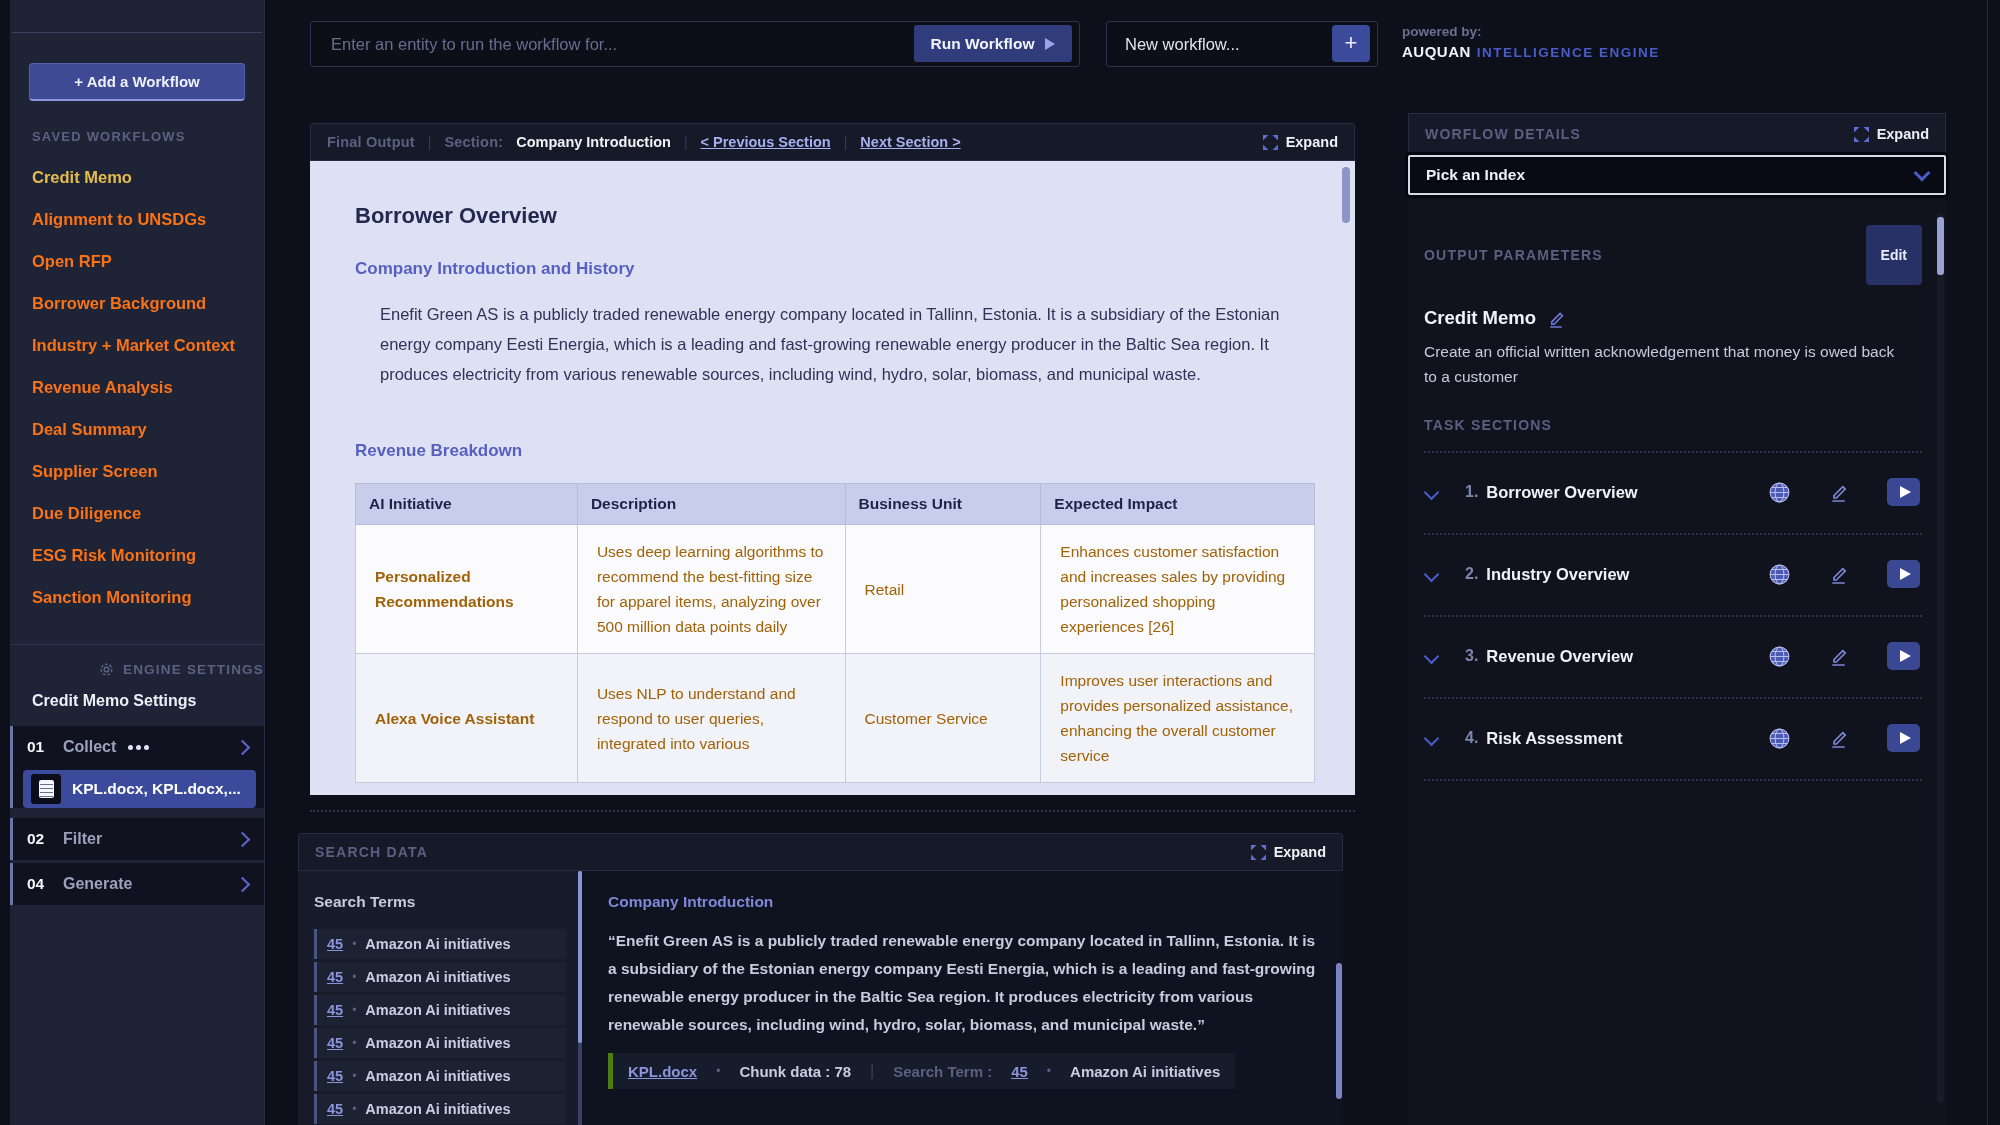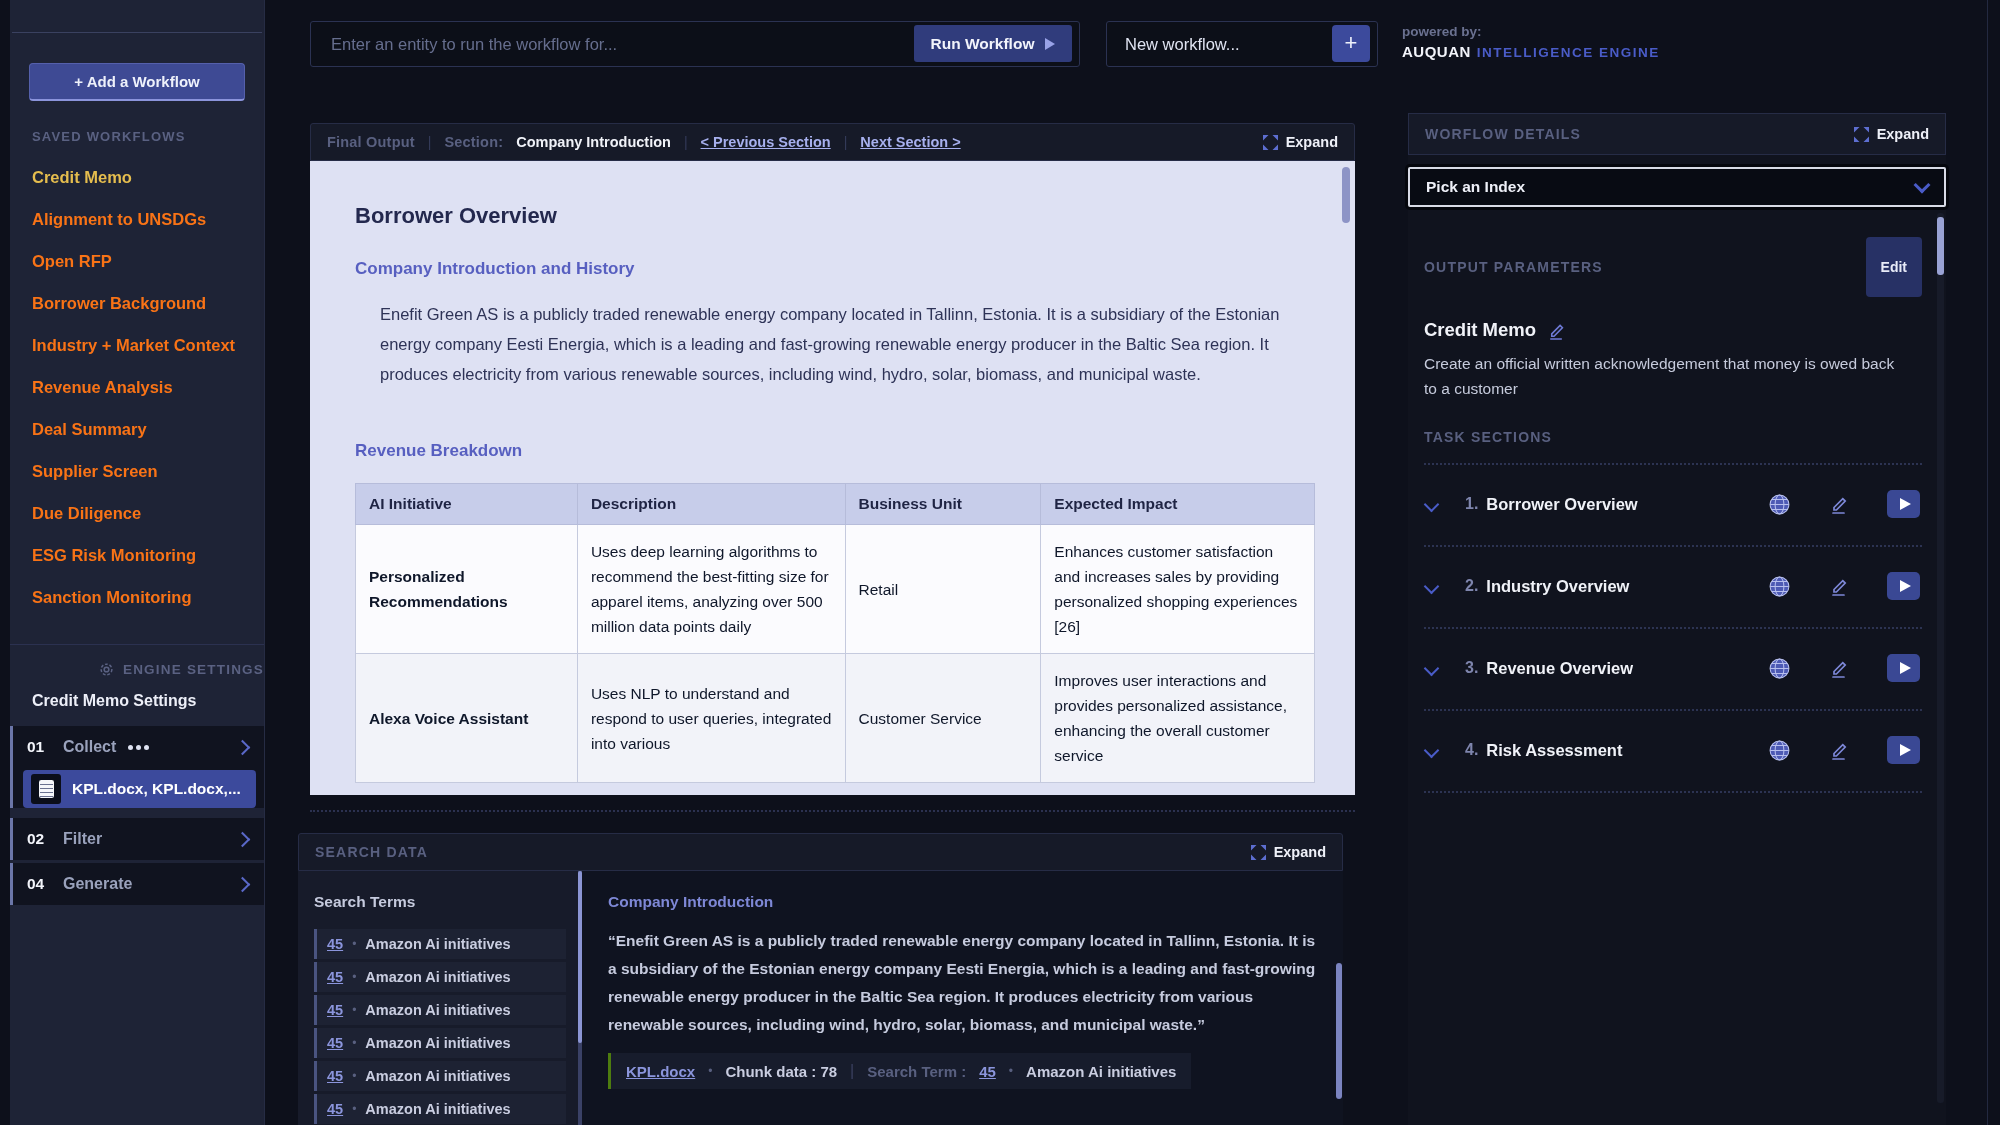--- a/index.html
+++ b/index.html
@@ -57,51 +57,51 @@
   
   .output-panel{position:absolute;left:310px;top:123px;width:1045px;height:672px;}
   .doc{position:relative;height:634px;background:#dee1f3;overflow:hidden;}
   .doc-scroll-thumb{position:absolute;right:5px;top:6px;width:8px;height:56px;background:#8d94c6;border-radius:4px;cursor:pointer;}
   .doc-h1{position:absolute;left:45px;top:42px;color:#23284e;font-size:22px;font-weight:700;}
   .doc-h2{position:absolute;left:45px;top:98px;color:#575fc0;font-size:17px;font-weight:600;}
   .doc-para{position:absolute;left:70px;top:138px;width:945px;color:#2e3357;font-size:16.5px;line-height:30px;}
   .doc-h3{position:absolute;left:45px;top:280px;color:#575fc0;font-size:17px;font-weight:600;}
   .doc-table{position:absolute;left:45px;top:322px;width:960px;border-collapse:collapse;}
   .doc-table th{background:#c7cdea;color:#1f2444;font-size:15.5px;font-weight:700;text-align:left;padding:11px 13px;border:1px solid #b6bcda;}
-  .doc-table td{background:#fbfbfe;color:#0f172a;font-size:15.5px;line-height:25px;padding:14px 13px;border:1px solid #c5cade;vertical-align:middle;}
+  .doc-table td{background:#fbfbfe;color:#a16207;font-size:15.5px;line-height:25px;padding:14px 19px;border:1px solid #c5cade;vertical-align:middle;}
   .doc-table tr.alt td{background:#f2f3f9;}
   .cell-strong{font-weight:700;color:#22273f;}
 
   .sep-dotted{position:absolute;left:310px;top:810px;width:1045px;border-top:2px dotted #2b3150;}
 
   
   .search-panel{position:absolute;left:298px;top:833px;width:1045px;height:248px;}
   .search-body{position:relative;display:flex;height:254px;background:#0f1320;overflow:hidden;}
   .terms-pane{width:280px;background:#171b2a;padding:16px 12px 0 16px;box-sizing:border-box;}
   .terms-title{color:#c6cbde;font-size:15.5px;font-weight:600;margin:6px 0 18px 0;}
   .term-row{display:flex;align-items:center;gap:9px;height:30px;background:#1d2233;border-left:3px solid #4a5480;margin-bottom:3px;padding-left:10px;cursor:pointer;}
   .term-count{color:#8b95dc;font-size:14.5px;font-weight:600;text-decoration:underline;}
   .term-dot{color:#596080;font-size:12px;}
   .term-label{color:#c9cde0;font-size:14.5px;font-weight:600;}
   .pane-divider{width:4px;background:#3a4166;position:relative;}
   .pane-divider-thumb{position:absolute;left:0;top:0;width:4px;height:172px;background:#8b95d4;border-radius:2px;cursor:pointer;}
   .result-pane{flex:1;padding:16px 20px 0 26px;position:relative;}
   .result-title{color:#7e88d6;font-size:15.5px;font-weight:600;margin-top:6px;}
   .result-quote{margin-top:16px;width:715px;color:#c6cbde;font-size:15.5px;font-weight:600;line-height:28px;}
-  .citation{display:inline-flex;align-items:center;gap:13px;margin-top:14px;background:#171c2c;border-left:3px solid #4d7c0f;padding:9px 15px;white-space:nowrap;}
+  .citation{display:inline-flex;align-items:center;gap:19px;margin-top:14px;background:#171c2c;border-left:5px solid #4d7c0f;padding:9px 15px;white-space:nowrap;}
   .cit-file{color:#8b95dc;font-weight:600;font-size:15px;text-decoration:underline;cursor:pointer;}
   .cit-text{color:#c9cde0;font-size:15px;font-weight:600;}
   .cit-muted{color:#596080;font-size:15px;font-weight:600;}
   .cit-pipe{color:#3a4060;}
   .search-scroll-thumb{position:absolute;right:1px;top:92px;width:6px;height:136px;background:#7b84c0;border-radius:3px;cursor:pointer;}
 
   
   .details-panel{position:absolute;left:1408px;top:113px;width:538px;height:1012px;background:#10131e;}
   .details-header{height:42px;background:#161a28;border:1px solid #262c46;display:flex;align-items:center;padding:0 16px;box-sizing:border-box;}
-  .pick-box{position:relative;margin-top:12px;height:40px;background:#080b13;border:2px solid #d8dbe6;border-radius:2px;display:flex;align-items:center;padding:0 16px;box-sizing:border-box;box-shadow:0 0 0 3px #05070d;cursor:pointer;}
+  .pick-box{position:relative;height:40px;background:#080b13;border:2px solid #d8dbe6;border-radius:2px;display:flex;align-items:center;padding:0 16px;box-sizing:border-box;box-shadow:0 0 0 3px #05070d;cursor:pointer;text-decoration:underline;}
   .pick-label{color:#eef0f8;font-weight:700;font-size:15.5px;}
   .chev-down{width:9px;height:9px;border-right:3px solid #4a5cc8;border-bottom:3px solid #4a5cc8;transform:rotate(45deg);}
   .pick-box .chev-down{margin-left:auto;margin-top:-4px;}
   .details-scroll-track{position:absolute;right:2px;top:100px;width:7px;height:890px;background:#171b29;border-radius:3px;}
   .details-scroll-thumb{position:absolute;right:2px;top:104px;width:7px;height:58px;background:#99a2d4;border-radius:3px;cursor:pointer;}
   .details-body{padding:0 24px 0 16px;}
   .op-row{display:flex;align-items:center;margin-top:30px;}
   .edit-btn{margin-left:auto;background:#273165;color:#e8ebf8;font-weight:700;font-size:14px;padding:22px 15px;border-radius:4px;cursor:pointer;}
   .memo-title-row{display:flex;align-items:center;gap:11px;margin-top:22px;}
   .memo-title{color:#f0f2f8;font-size:18.5px;font-weight:700;}

